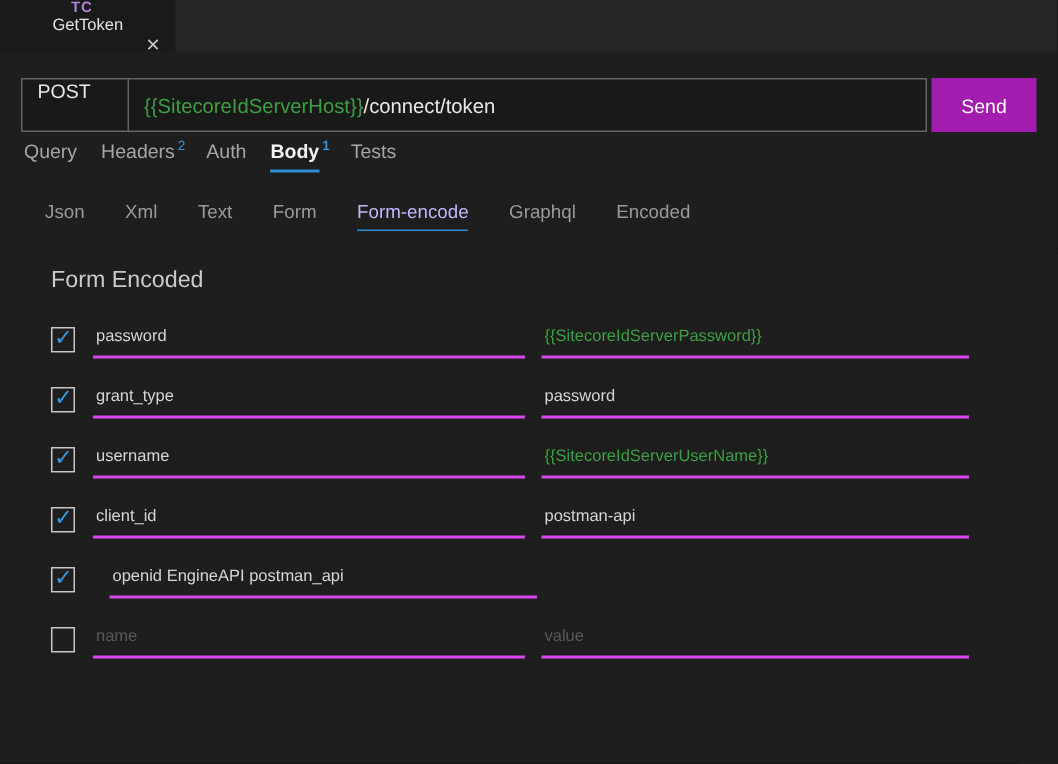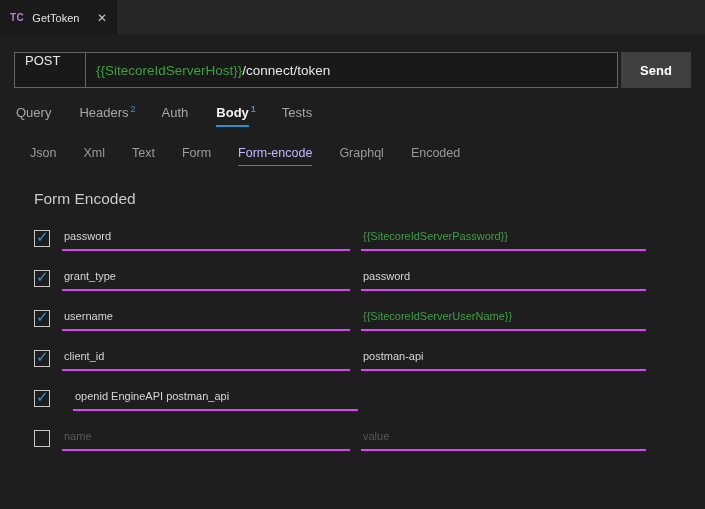--- a/index.html
+++ b/index.html
@@ -14,21 +14,21 @@
   }
 
   
   .tabbar {
     height: 35px; background: #262626;
     display: flex; align-items: stretch;
   }
   .tab {
     width: 117px; background: #1a1a1a;
     display: flex; align-items: center;
-    padding: 0 10px; cursor: pointer;
+    padding: 0 10px; cursor: pointer; flex-direction: column;
   }
   .tc-icon {
     color: #b180d7; font-weight: 700; font-size: 10px;
     letter-spacing: 0.5px; margin-right: 8px;
   }
   .tab-title { color: #e4e4e4; font-size: 11px; }
   .tab-close { margin-left: auto; color: #c5c5c5; font-size: 12px; }
 
   
   .toolbar {
@@ -43,29 +43,29 @@
   .method-label { color: #e8e8e8; font-size: 13px; }
   .url-input {
     flex: 1; border: 1px solid #646464; border-left: none; background: #191919;
     display: flex; align-items: center; padding-left: 10px;
     font-size: 13.5px; white-space: nowrap; overflow: hidden;
   }
   .url-var { color: #3f9e44; }
   .url-path { color: #e8e8e8; }
   .send-btn {
     width: 70px; margin-left: 3px; border: none;
-    background: #404040; color: #ffffff;
-    font-family: inherit; font-size: 13px; font-weight: 700;
+    background: #a21caf; color: #ffffff;
+    font-family: inherit; font-size: 13px; font-weight: 400;
     cursor: pointer;
   }
 
   
   .req-tabs {
-    display: flex; gap: 26px;
-    margin: 16px 0 0 16px; font-size: 13px;
+    display: flex; gap: 14px;
+    margin: 4px 0 0 16px; font-size: 13px;
     padding-bottom: 12px;
   }
   .rtab { color: #a6a6a6; cursor: pointer; }
   .rtab .lbl { position: relative; display: inline-block; padding-bottom: 7px; }
   .rtab sup { color: #3794d6; font-size: 9px; margin-left: 2px; }
   .rtab.active { color: #f2f2f2; font-weight: 700; }
   .rtab.active .lbl::after {
     content: ""; position: absolute; left: 0; right: 0; bottom: 0;
     height: 2px; background: #2d8ccd;
   }

